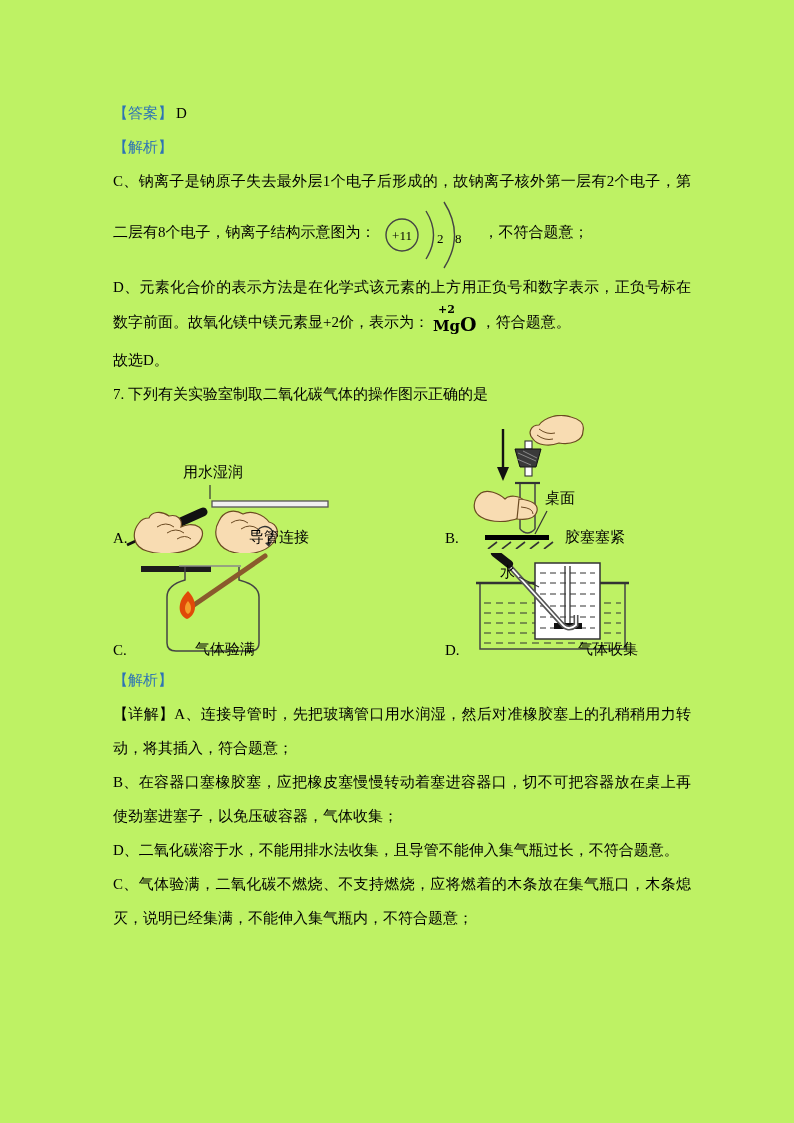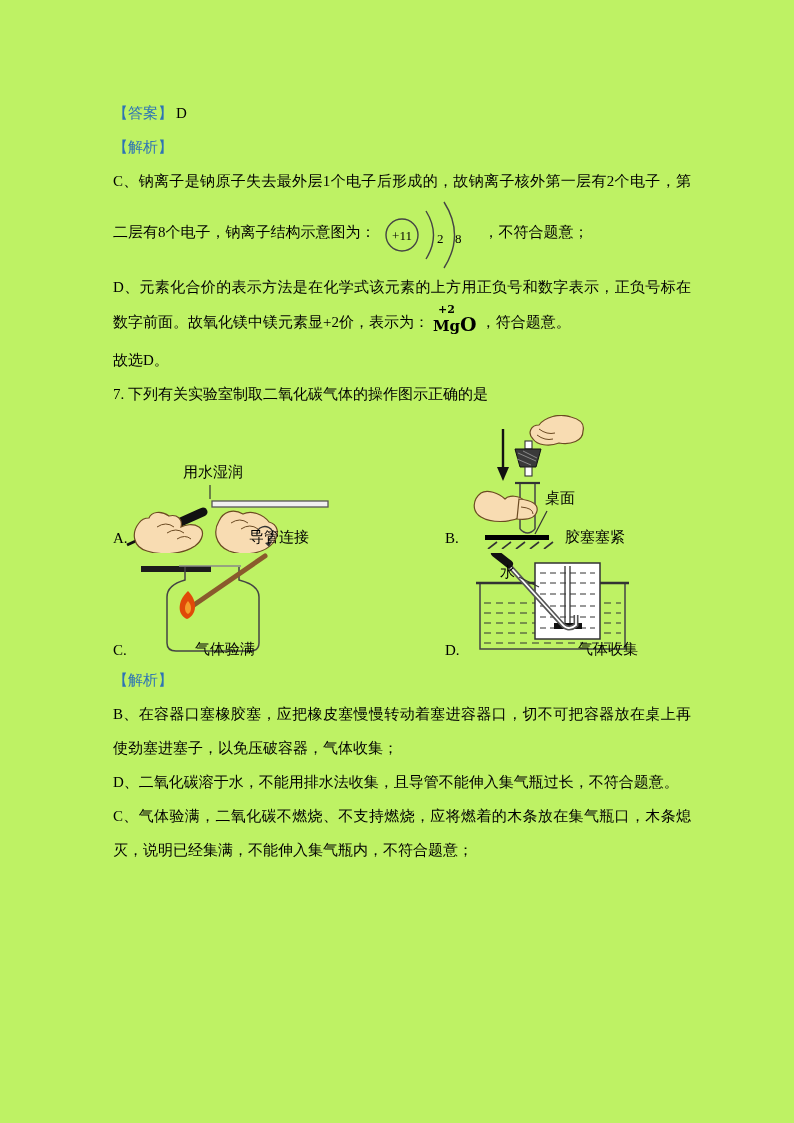--- a/index.html
+++ b/index.html
@@ -155,20 +155,23 @@
         <span class="opt-ann" style="left:55px;top:10px;">水</span>
         <span class="opt-key" style="bottom:4px;">D.</span>
         <span class="opt-caption" style="left:133px;bottom:4px;">气体收集</span>
       </div>
     </div>
 
     <div class="line">
       <span class="label-blue">【解析】</span>
     </div>
     <p class="para">
+      <span>【详解】</span><span>A、连接导管时，先把玻璃管口用水润湿，然后对准橡胶塞上的孔稍稍用力转动，将其插入，符合题意；</span>
+    </p>
+    <p class="para">
       <span>B、在容器口塞橡胶塞，应把橡皮塞慢慢转动着塞进容器口，切不可把容器放在桌上再使劲塞进塞子，以免压破容器，气体收集；</span>
     </p>
     <p class="para">
       <span>D、二氧化碳溶于水，不能用排水法收集，且导管不能伸入集气瓶过长，不符合题意。</span>
     </p>
     <p class="para">
       <span>C、气体验满，二氧化碳不燃烧、不支持燃烧，应将燃着的木条放在集气瓶口，木条熄灭，说明已经集满，不能伸入集气瓶内，不符合题意；</span>
     </p>
 
   </div>

